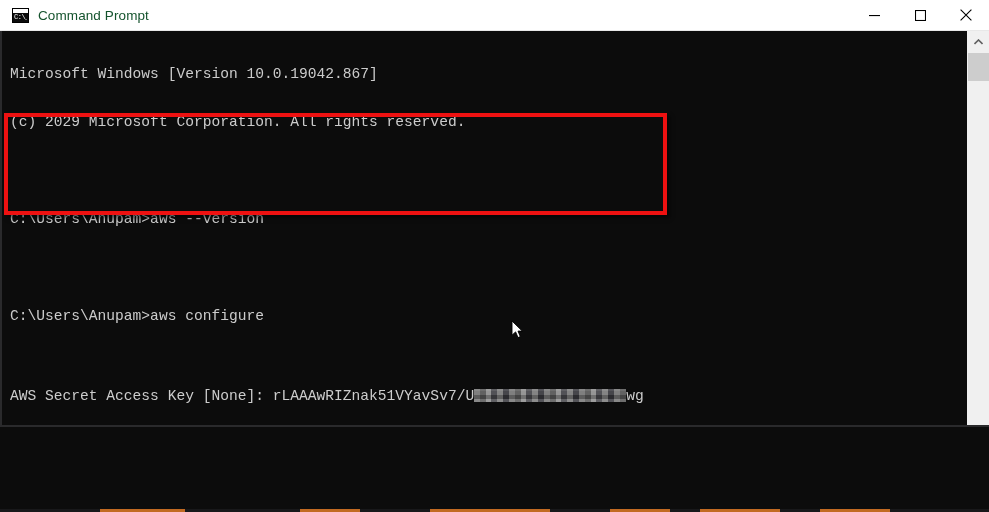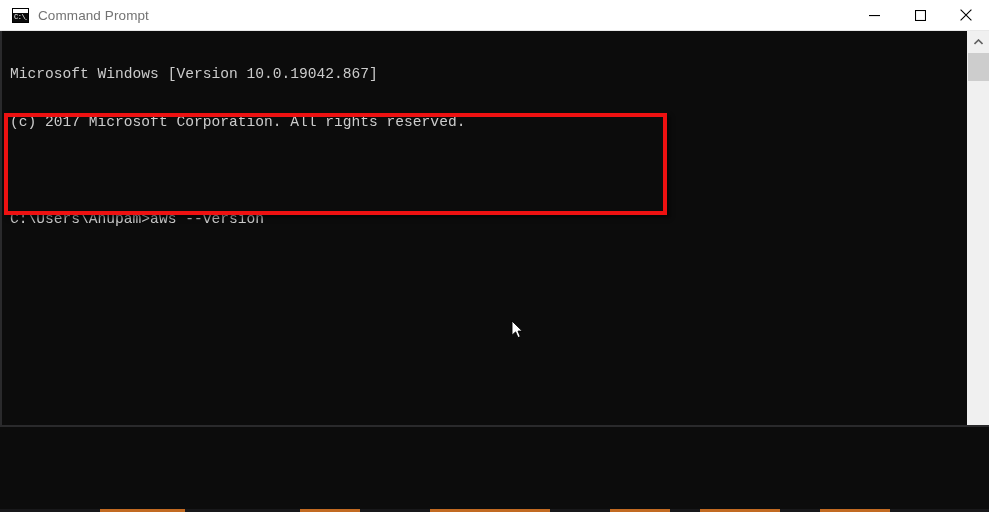--- a/index.html
+++ b/index.html
@@ -71,21 +71,21 @@
     color: #ffffff;
     font-family: "Liberation Mono", monospace;
     font-size: 7px;
     line-height: 9px;
     letter-spacing: -0.5px;
     white-space: nowrap;
     overflow: hidden;
   }
   .title-text {
     font-size: 13.5px;
-    color: #737373;
+    color: #14532d;
     font-family: "Liberation Sans", sans-serif;
     white-space: nowrap;
     letter-spacing: 0.1px;
   }
 
   .win-controls {
     display: flex;
     height: 31px;
     flex: 0 0 auto;
   }
@@ -261,26 +261,28 @@
           <path d="M0.6 0.6 L11.4 11.4 M11.4 0.6 L0.6 11.4" stroke="#000" stroke-width="1.1" fill="none"></path>
         </svg>
       </div>
     </div>
   </div>
 
   <div class="console">
 
     <div class="console-text">
       <div class="line">Microsoft Windows [Version 10.0.19042.867]</div>
-      <div class="line">(c) 2017 Microsoft Corporation. All rights reserved.</div>
+      <div class="line">(c) 2029 Microsoft Corporation. All rights reserved.</div>
       <div class="line blank">&nbsp;</div>
       <div class="line">C:\Users\Anupam&gt;aws --version</div>
       <div class="line blank">&nbsp;</div>
-
-
+      <div class="line">C:\Users\Anupam&gt;aws configure</div>
+
+
+      <div class="line"><span>AWS Secret Access Key [None]: rLAAAwRIZnak51VYavSv7/U</span><span class="redact" style="width:152px"></span><span>wg</span></div>
 
       
       
       
       
     </div>
 
     <div class="redbox"></div>
 
     <svg class="cursor" viewBox="0 0 12 19">

